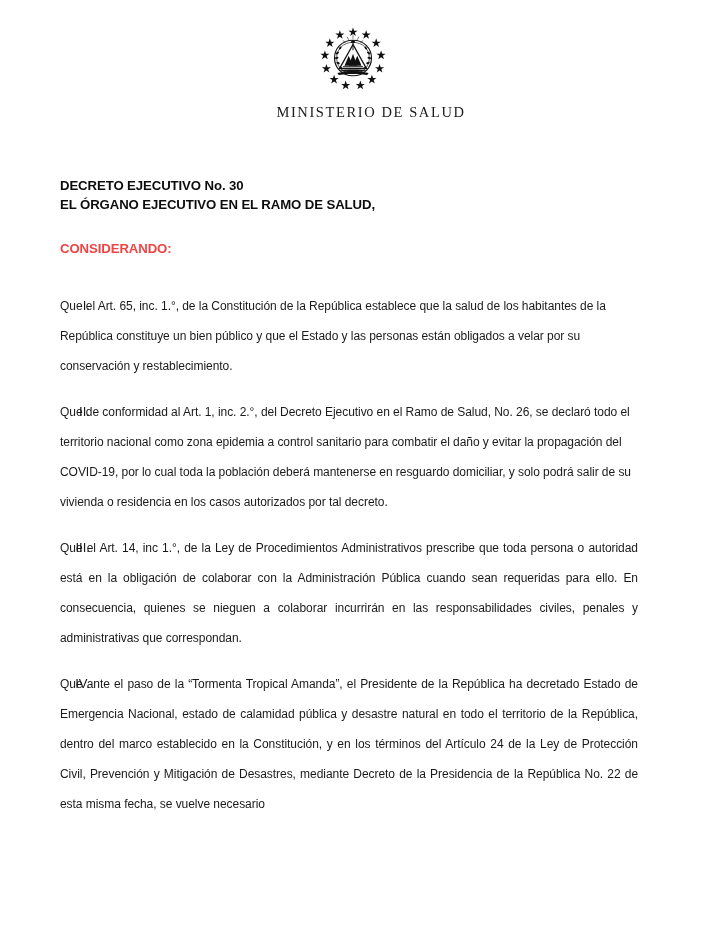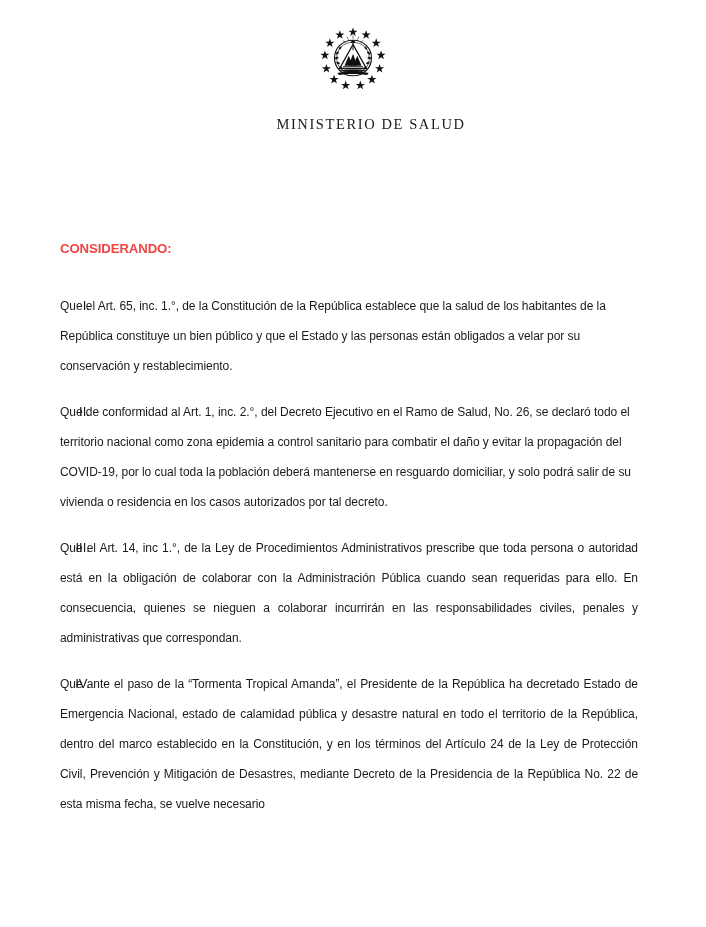--- a/index.html
+++ b/index.html
@@ -31,21 +31,21 @@
     width: 706px;
     text-align: center;
   }
   .emblem {
     width: 72px;
     height: 64px;
     margin: 0 auto;
     display: block;
   }
   .ministry-line {
-    margin-top: 26px;
+    margin-top: 14px;
     font-family: "Liberation Serif", serif;
     font-size: 14.5px;
     letter-spacing: 1.6px;
     color: #1a1a1a;
     white-space: nowrap;
     padding-left: 36px;
   }
 
   
   .title-block {
@@ -170,20 +170,24 @@
 
           <path d="M30,63 C38,60.4 62,60.4 70,63 C62,65.6 38,65.6 30,63 Z" fill="#111111"></path>
 
           <path d="M28,66 C36,63.6 64,63.6 72,66 L70,69 C62,66.8 38,66.8 30,69 Z" fill="#111111"></path>
         </g>
       </g>
     </svg>
     <div class="ministry-line">MINISTERIO DE SALUD</div>
   </div>
 
+  <div class="title-block">
+    <div class="title-line">DECRETO EJECUTIVO No. 30</div>
+    <div class="title-line">EL ÓRGANO EJECUTIVO EN EL RAMO DE SALUD,</div>
+  </div>
 
   <div class="considerando">CONSIDERANDO:</div>
 
   <div class="clauses">
       <div class="clause">
         <div class="clause-num">I.</div>
         <div class="clause-body flush">Que el Art. 65, inc. 1.°, de la Constitución de la República establece que la salud de los habitantes de la República constituye un bien público y que el Estado y las personas están obligados a velar por su conservación y restablecimiento.</div>
       </div>
       <div class="clause">
         <div class="clause-num">II.</div>

